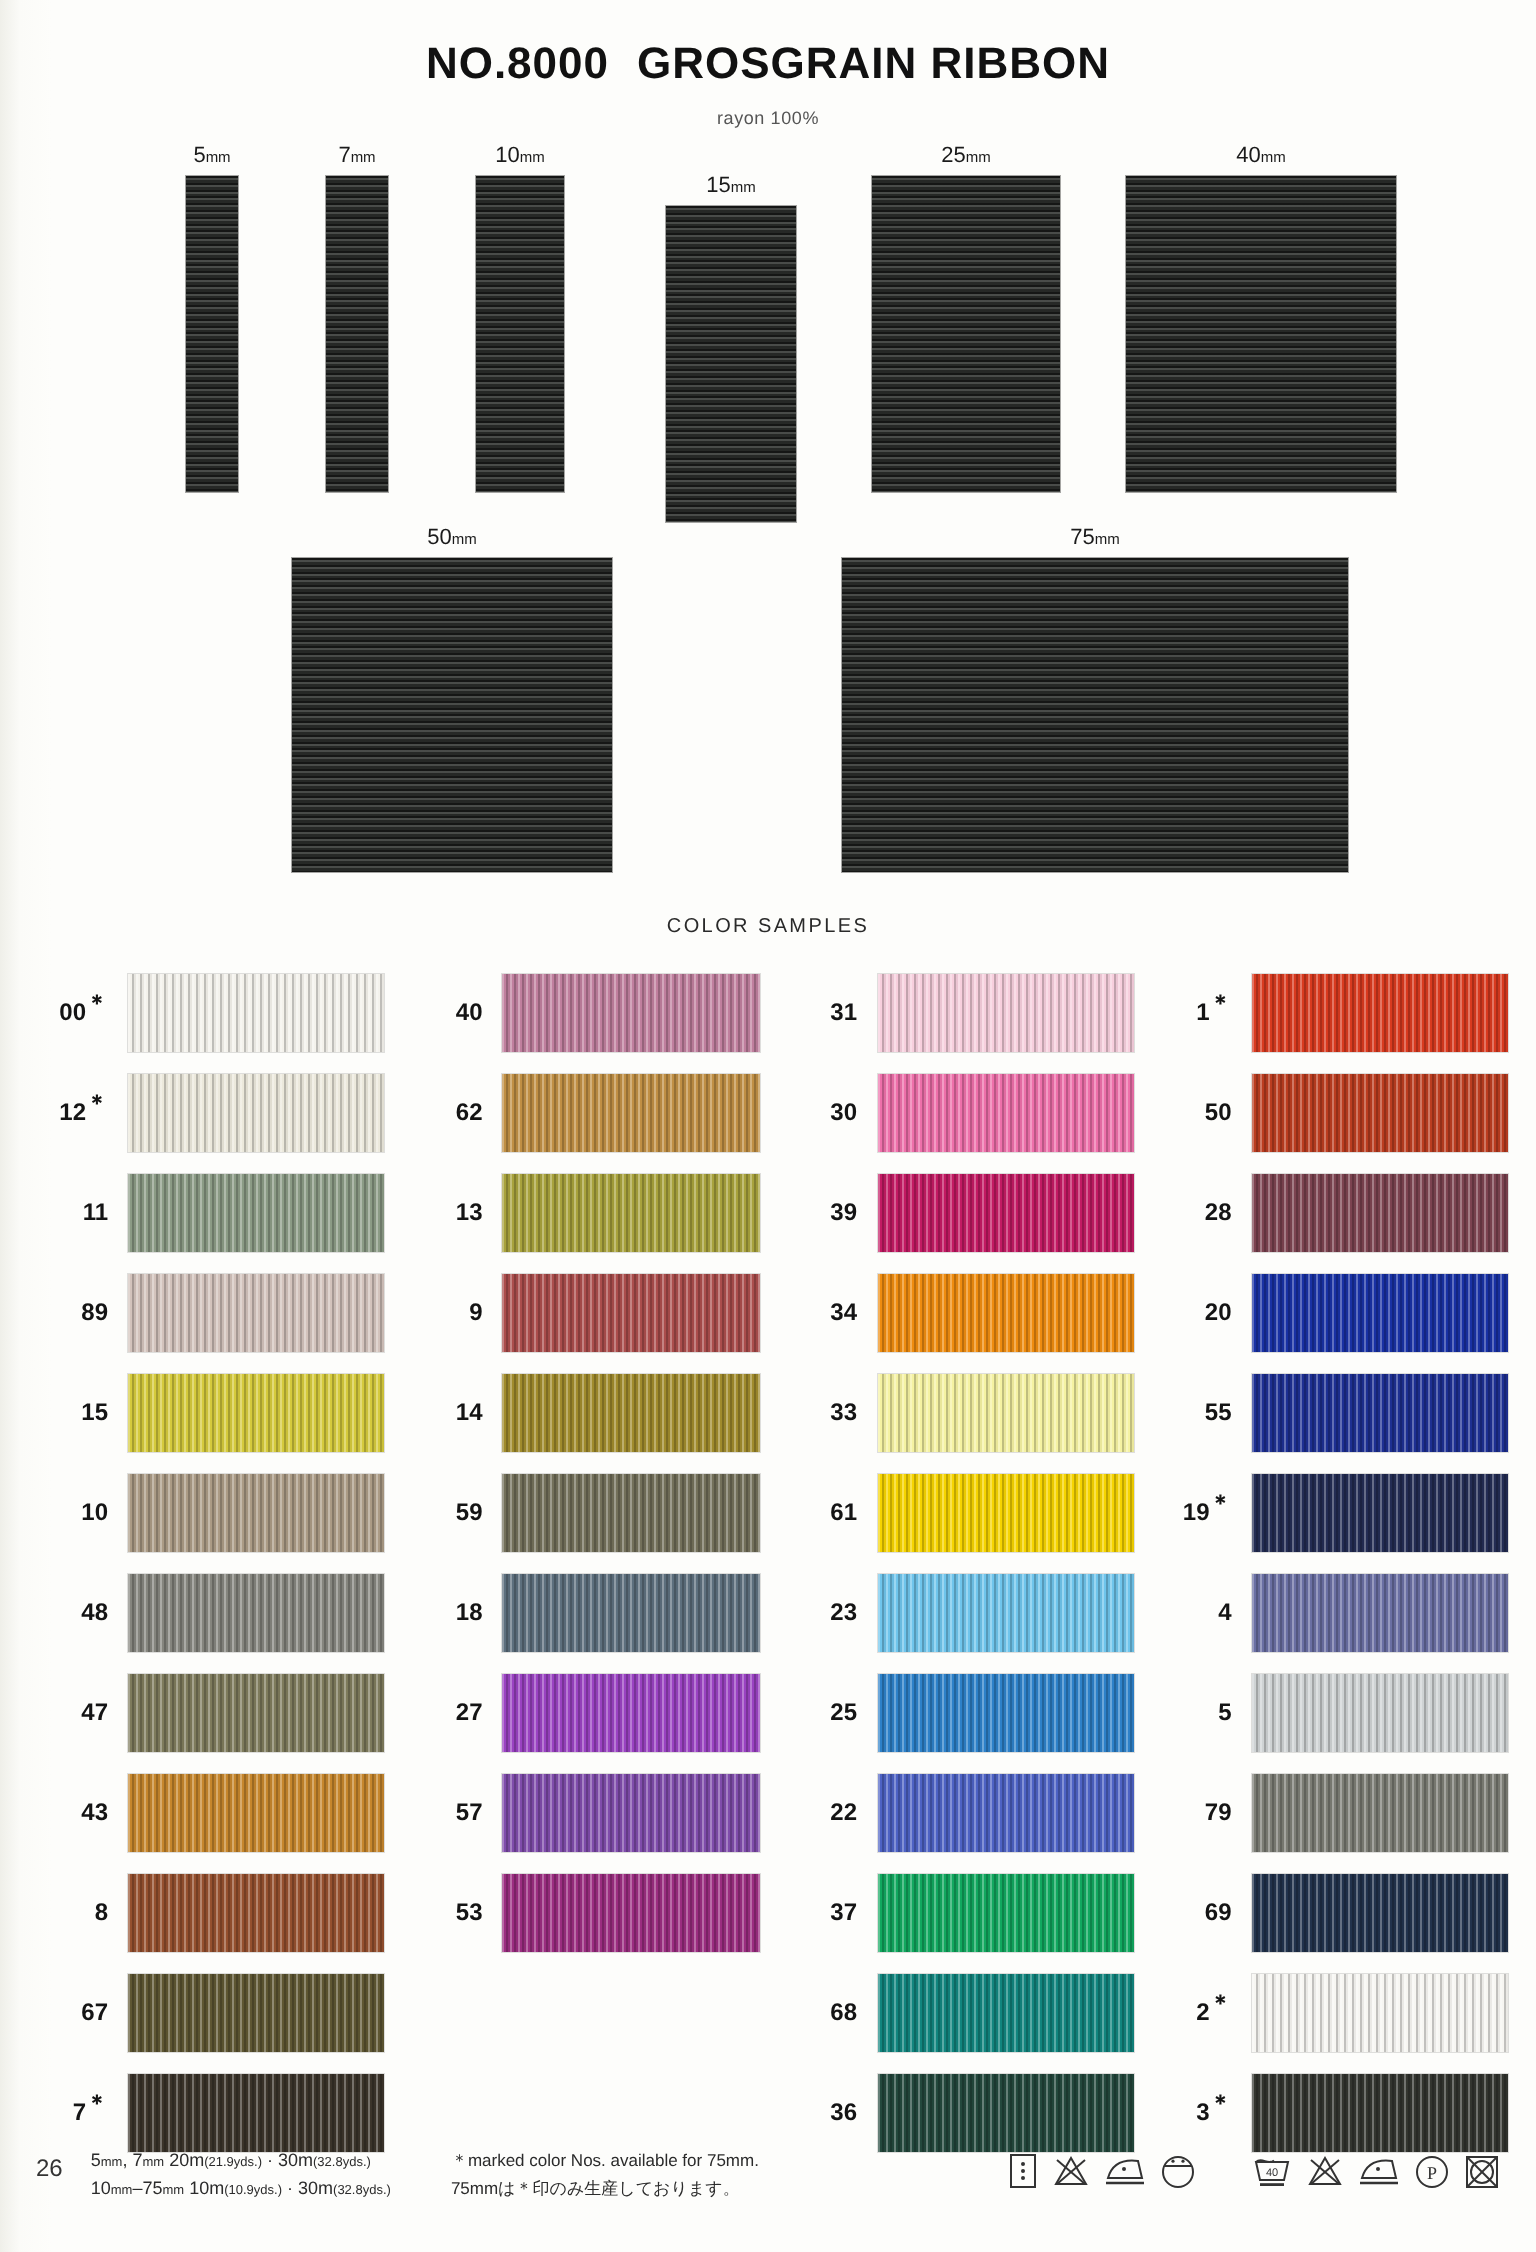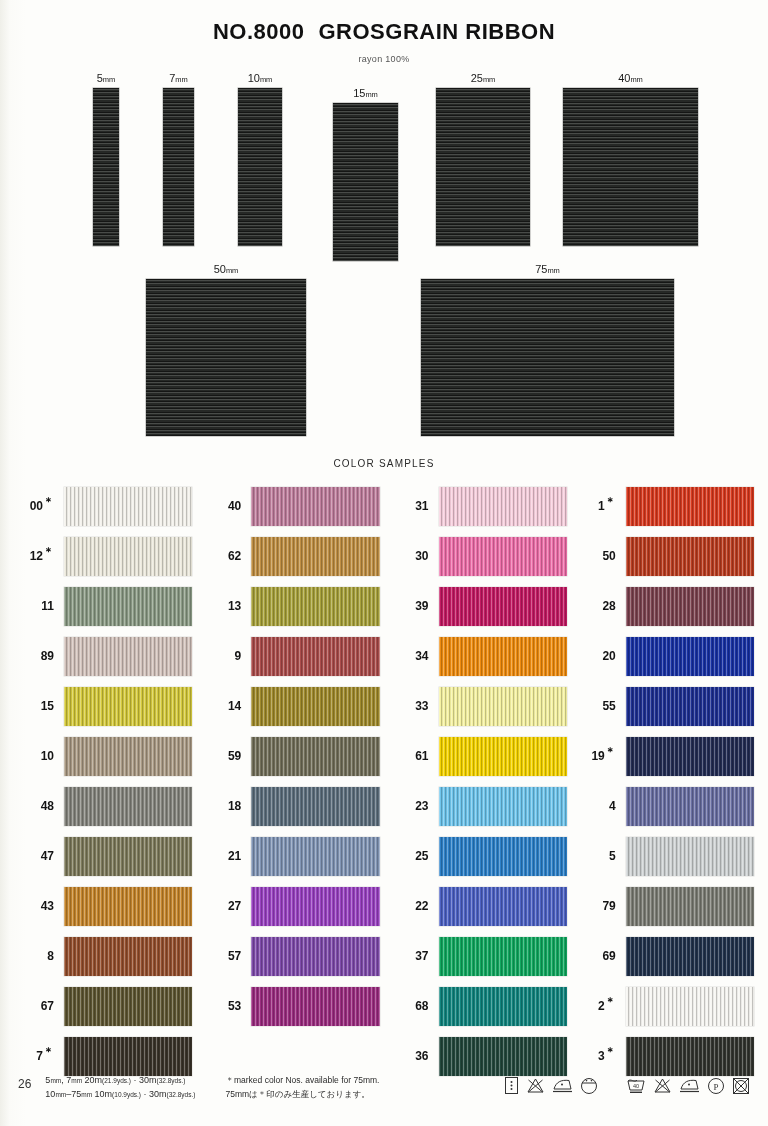--- a/index.html
+++ b/index.html
@@ -274,24 +274,20 @@
         </div>
         <div class="row">
           <div class="code">59</div>
           <div class="swatch" style="background: rgb(115, 112, 90);"></div>
         </div>
         <div class="row">
           <div class="code">18</div>
           <div class="swatch" style="background: rgb(93, 111, 125);"></div>
         </div>
         <div class="row">
-          <div class="code">21</div>
-          <div class="swatch" style="background: rgb(129, 149, 181);"></div>
-        </div>
-        <div class="row">
           <div class="code">27</div>
           <div class="swatch" style="background: rgb(154, 66, 194);"></div>
         </div>
         <div class="row">
           <div class="code">57</div>
           <div class="swatch" style="background: rgb(127, 76, 171);"></div>
         </div>
         <div class="row">
           <div class="code">53</div>
           <div class="swatch" style="background: rgb(155, 45, 128);"></div>

